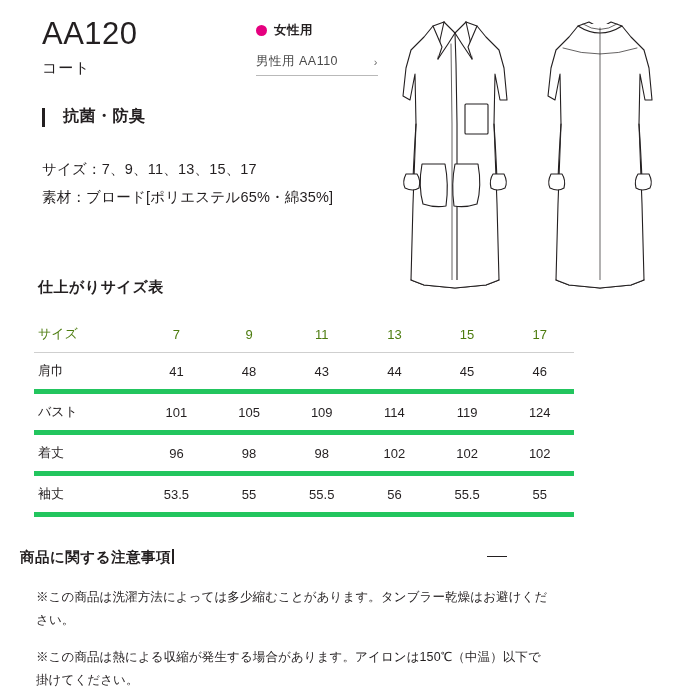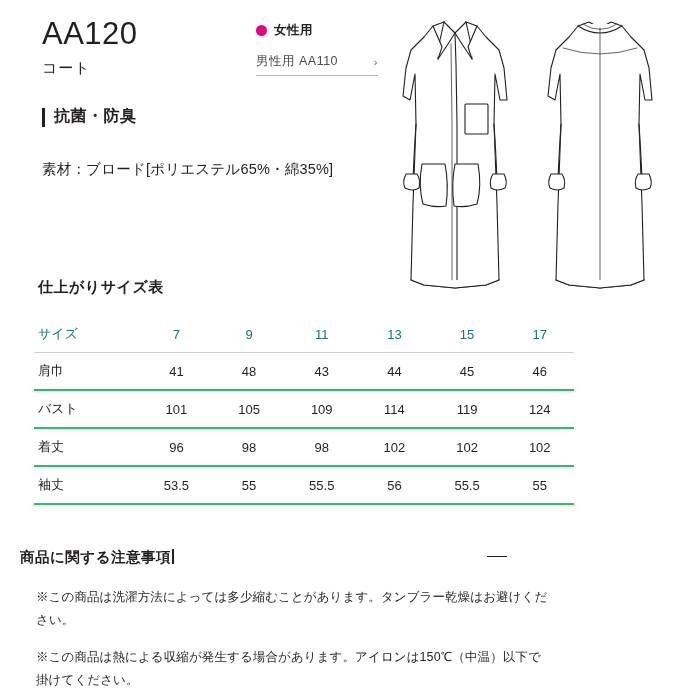--- a/index.html
+++ b/index.html
@@ -66,21 +66,21 @@
   }
   .chev { font-size: 11px; color: #6b6b6b; }
 
   
   .feature {
     position: absolute;
     left: 42px;
     top: 106px;
     font-size: 16px;
     font-weight: bold;
-    padding-left: 12px;
+    padding-left: 21px;
     letter-spacing: 0.5px;
   }
   .feature::before {
     content: "";
     position: absolute;
     left: 0; top: 2px;
     width: 3px; height: 19px;
     background: #231f20;
   }
 
@@ -103,34 +103,34 @@
   }
   table.size {
     position: absolute;
     left: 34px;
     top: 316px;
     width: 540px;
     border-collapse: collapse;
     font-size: 13px;
   }
   table.size th, table.size td {
-    border-bottom: 2px solid #22c55e;
+    border-bottom: 5px solid #22c55e;
     padding: 9px 4px 9px 4px;
     text-align: center;
     font-weight: normal;
     height: 32px;
   }
   table.size thead th { border-bottom: 1px solid #cfcfcf; }
   table.size tr th:first-child,
   table.size tr td:first-child {
     text-align: left;
     padding-left: 4px;
     width: 104px;
   }
-  table.size thead tr th { color: #0f766e; }
+  table.size thead tr th { color: #4d7c0f; }
 
   
   .notes-head {
     position: absolute;
     left: 20px;
     top: 548px;
     font-size: 14.5px;
     font-weight: bold;
     letter-spacing: 0.5px;
   }
@@ -187,20 +187,21 @@
     </div>
     <div class="gender-alt">
       <span>男性用 AA110</span>
       <span class="chev">›</span>
     </div>
   </div>
 
   <div class="feature">抗菌・防臭</div>
 
   <div class="specs">
+    <div class="spec-line">サイズ：7、9、11、13、15、17</div>
     <div class="spec-line">素材：ブロード[ポリエステル65%・綿35%]</div>
   </div>
 
   <div class="illus">
     <svg viewBox="0 0 310 310" width="310" height="310" xmlns="http://www.w3.org/2000/svg">
       <g fill="#ffffff" stroke="#231f20" stroke-width="1.1" stroke-linejoin="round" stroke-linecap="round">
 
         <g>
 
           <path d="M53 22 L44 33 L31 46 L26 64 L23 92 L30 96 L35 70 L36 120 L33 200 L31 276 L44 281 L75 284 L106 281 L119 276 L117 200 L114 120 L115 70 L120 96 L127 96 L124 64 L119 46 L106 33 L97 22 L86 18 L75 29 L64 18 Z"></path>

